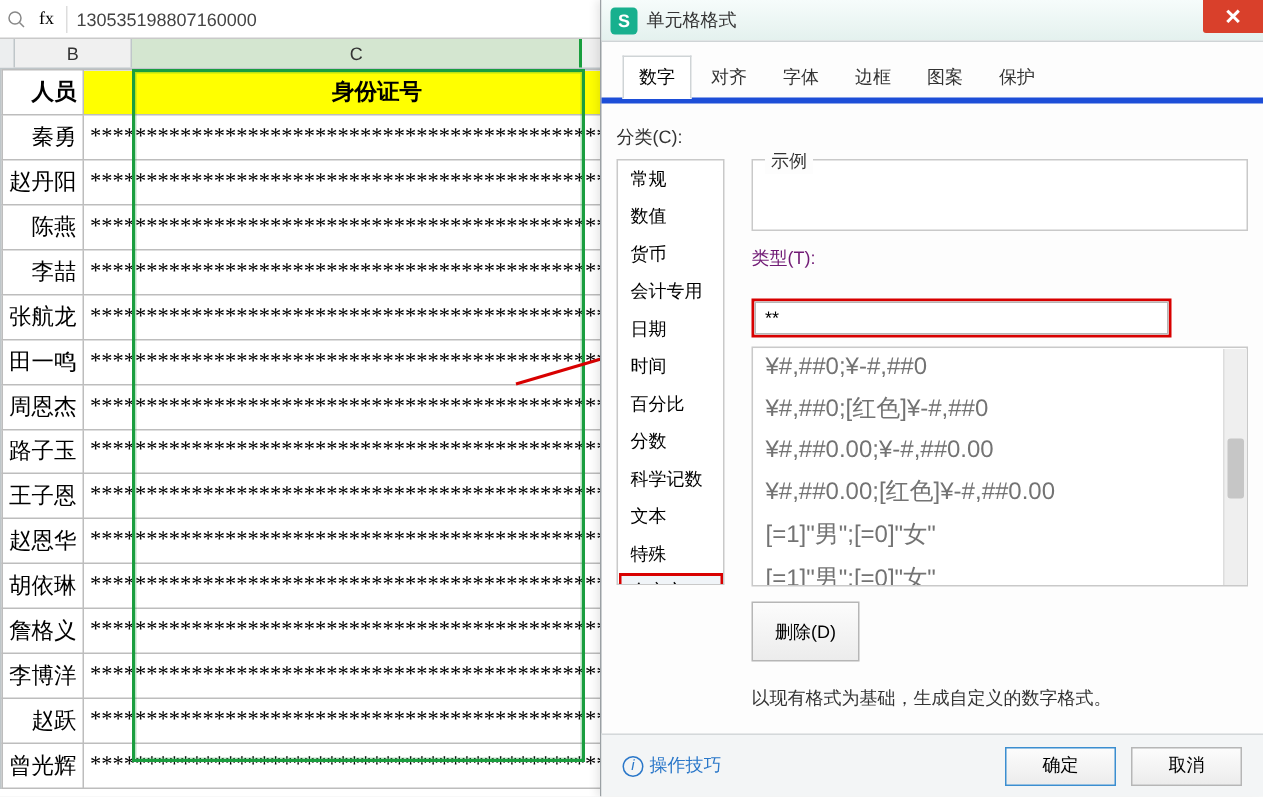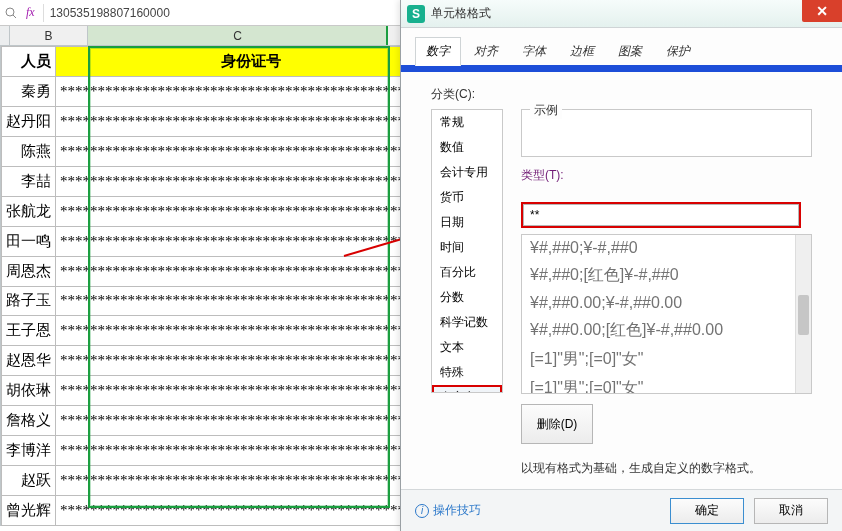--- a/index.html
+++ b/index.html
@@ -24,21 +24,21 @@
     height: 26px;
     border-bottom: 1px solid #c9c9c9;
     display: flex;
     align-items: center;
     gap: 8px;
     padding: 0 4px;
     font-size: 12px;
     color: #444;
   }
   .fb-icon { width: 14px; height: 14px; display: inline-flex; align-items: center; justify-content: center; color: #888; }
-  .fb-fx { font-style: italic; font-family: "Times New Roman", serif; color: #a21caf; }
+  .fb-fx { font-family: "Times New Roman", serif; color: #000000; }
   .fb-val { flex: 1; padding-left: 6px; border-left: 1px solid #ddd; height: 18px; line-height: 18px; }
   .col-headers {
     height: 20px;
     display: flex;
     background: #f0f0f0;
     border-bottom: 1px solid #bfc6c9;
   }
   .rownum-col { width: 10px; background: #eceeef; border-right: 1px solid #bfc6c9; }
   .colh {
     flex: 0 0 auto;
@@ -144,42 +144,41 @@
     display: flex; align-items: center; justify-content: center;
     position: absolute;
     right: 0;
     top: 0;
     border-bottom-left-radius: 2px;
   }
   .tabs {
     display: flex;
     gap: 2px;
     padding: 8px 14px 0 14px;
-    border-bottom: 7px solid #1d4ed8;
-    font-style: italic;
+    border-bottom: 4px solid #1d4ed8;
   }
   .tab {
     padding: 5px 10px;
     font-size: 12px;
     color: #333;
     cursor: pointer;
     border: 1px solid transparent;
     border-bottom: none;
     background: transparent;
     position: relative;
     top: 1px;
   }
   .tab.active {
     border-color: #cfd4d6;
     background: #fff;
     color: #000;
     border-bottom: 1px solid #fff;
   }
   .panel {
-    padding: 14px 30px;
+    padding: 14px 10px;
   }
   .cat-label { font-size: 12px; color: #333; margin-bottom: 6px; }
   .cat-row { display: flex; gap: 18px; }
   .cat-list {
     width: 72px;
     border: 1px solid #c9c9c9;
     background: #fff;
     height: 284px;
     overflow-y: auto;
   }
@@ -421,22 +420,22 @@
     <div class="tab">边框</div>
     <div class="tab">图案</div>
     <div class="tab">保护</div>
   </div>
   <div class="panel">
     <div class="cat-label">分类(C):</div>
     <div class="cat-row">
       <div class="cat-list">
         <div class="cat-item">常规</div>
         <div class="cat-item">数值</div>
+        <div class="cat-item">货币</div>
         <div class="cat-item">会计专用</div>
-        <div class="cat-item">货币</div>
         <div class="cat-item">日期</div>
         <div class="cat-item">时间</div>
         <div class="cat-item">百分比</div>
         <div class="cat-item">分数</div>
         <div class="cat-item">科学记数</div>
         <div class="cat-item">文本</div>
         <div class="cat-item">特殊</div>
         <div class="cat-item sel">自定义</div>
       </div>
       <div class="right-col">

